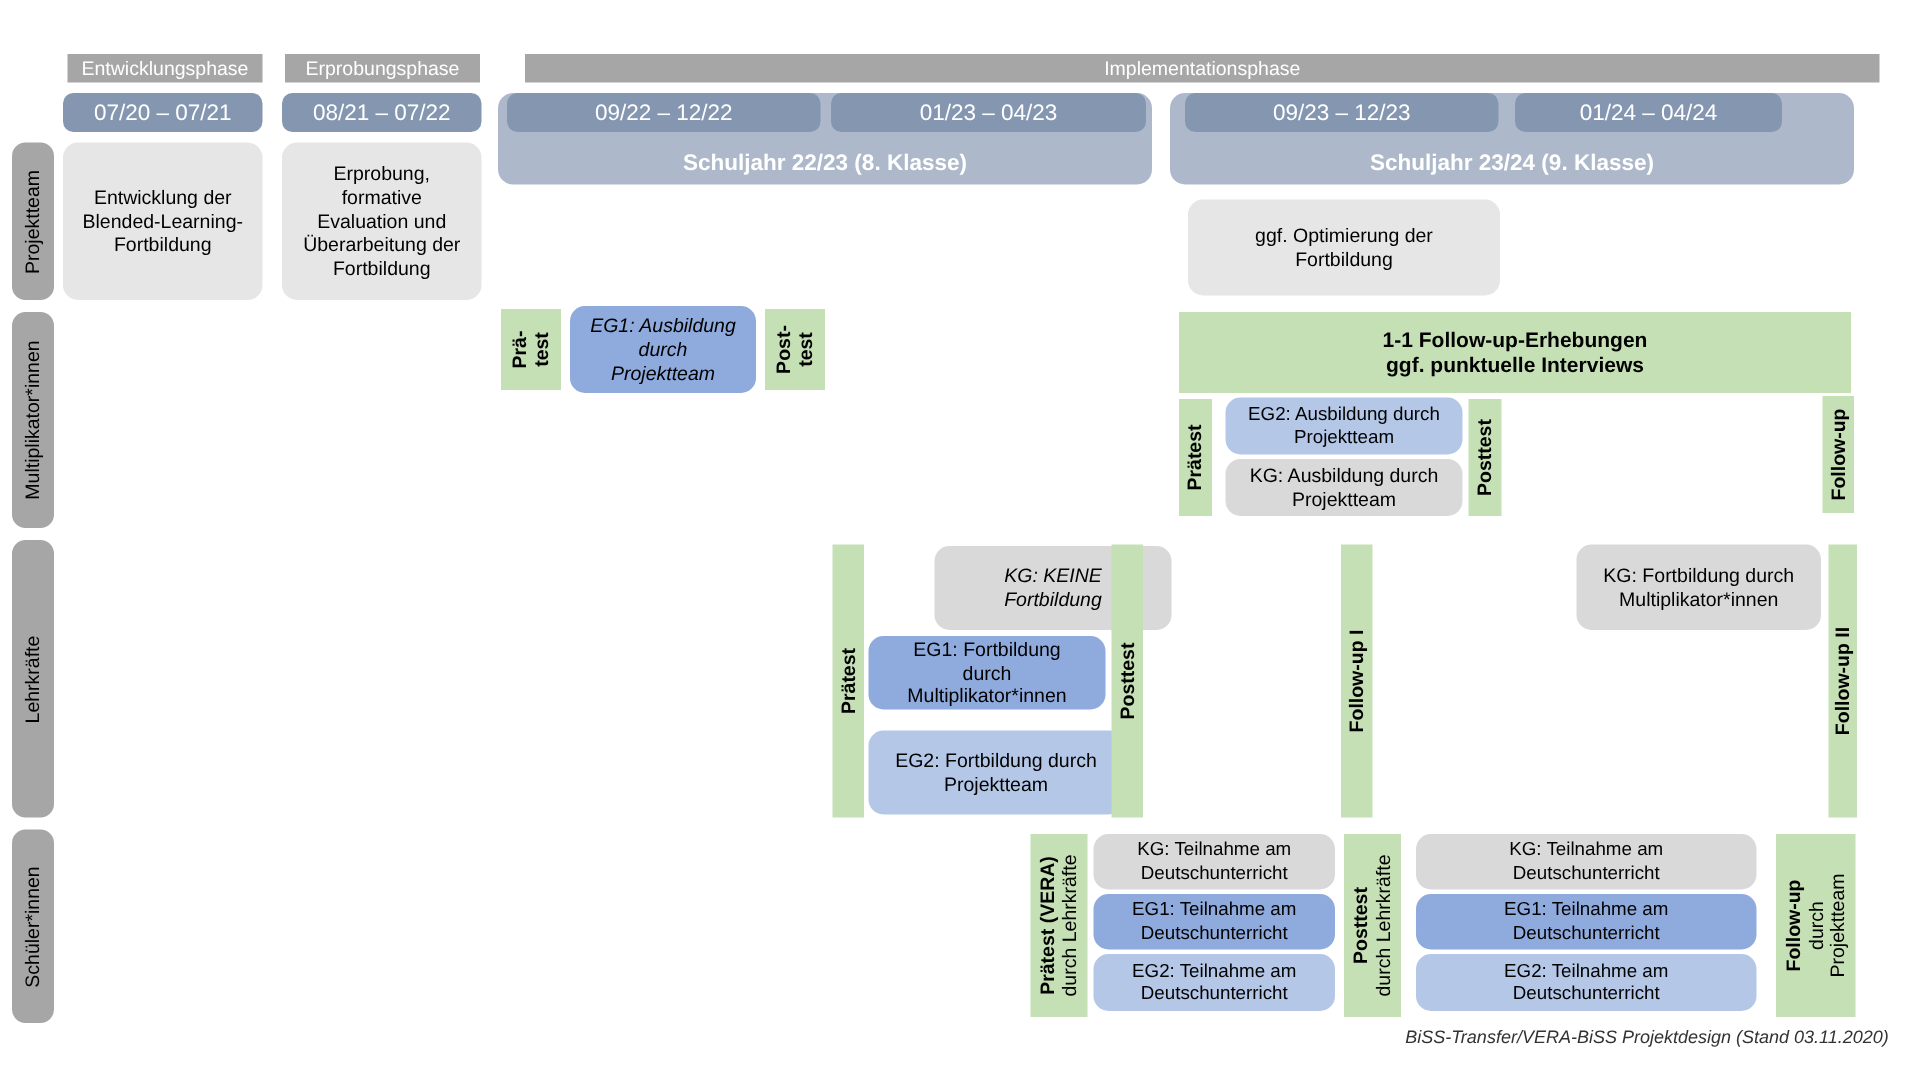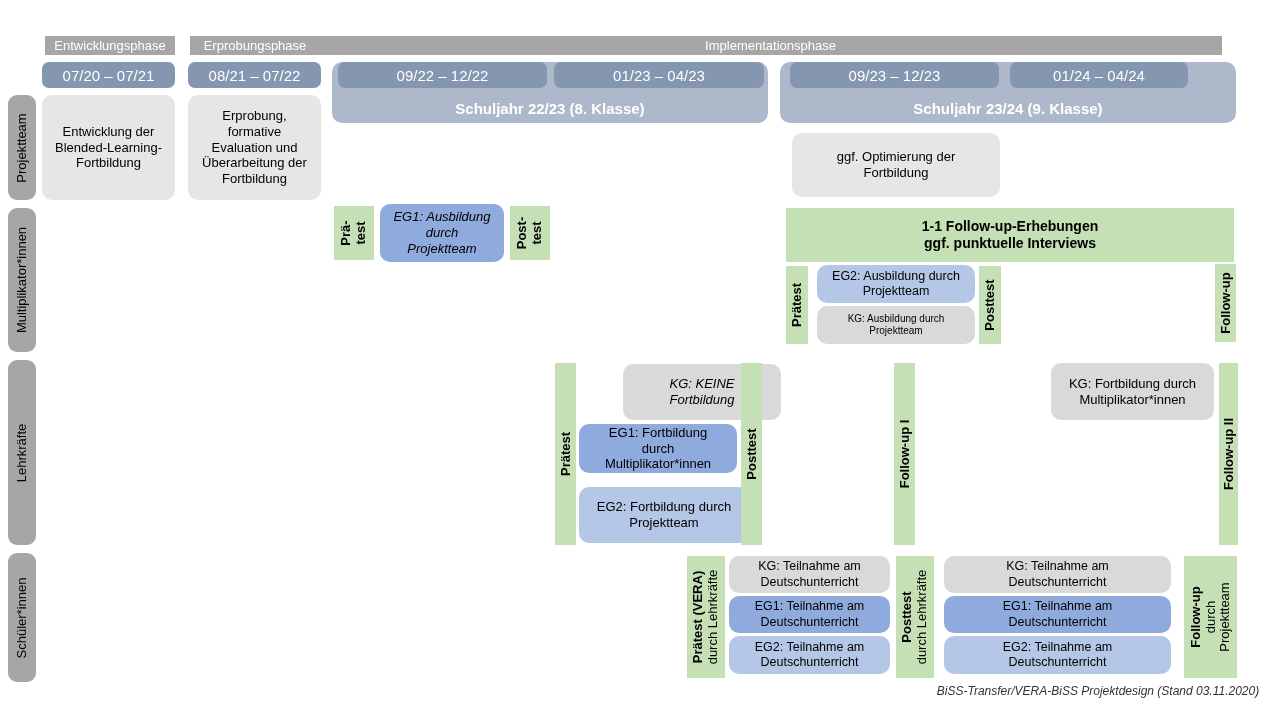--- a/index.html
+++ b/index.html
@@ -39,21 +39,21 @@
   .vside{background:#a6a6a6;border-radius:9px;}
   .footer-caption{font-size:12px;font-style:italic;color:#333;}
 </style>
 </head>
 <body>
 
 <div id="canvas">
 
   <div class="abs flexc phase-bar" style="left:45px;top:36px;width:130px;height:19px;">Entwicklungsphase</div>
   <div class="abs flexc phase-bar" style="left:190px;top:36px;width:130px;height:19px;">Erprobungsphase</div>
-  <div class="abs flexc phase-bar" style="left:319px;top:36px;width:903px;height:19px;">Implementationsphase</div>
+  <div class="abs flexc phase-bar" style="left:350px;top:36px;width:903px;height:19px;">Implementationsphase</div>
 
   <div class="abs flexc period-bar" style="left:42px;top:62px;width:133px;height:26px;">07/20 – 07/21</div>
   <div class="abs flexc period-bar" style="left:188px;top:62px;width:133px;height:26px;">08/21 – 07/22</div>
 
   <div class="abs year-container" style="left:332px;top:62px;width:436px;height:61px;"></div>
   <div class="abs flexc period-bar" style="left:338px;top:62px;width:209px;height:26px;">09/22 – 12/22</div>
   <div class="abs flexc period-bar" style="left:554px;top:62px;width:210px;height:26px;">01/23 – 04/23</div>
   <div class="abs flexc year-label" style="left:332px;top:96px;width:436px;height:24px;">Schuljahr 22/23 (8. Klasse)</div>
 
   <div class="abs year-container" style="left:780px;top:62px;width:456px;height:61px;"></div>
@@ -100,21 +100,21 @@
       <span style="display:block;">ggf. punktuelle Interviews</span>
     </div>
   </div>
 
   <div class="vwrap box-green" style="left:786px;top:266px;width:22px;height:78px;">
     <div class="vtext bold">Prätest</div>
   </div>
   <div class="abs flexc box box-eg2" style="left:817px;top:265px;width:158px;height:38px;padding:0 8px;font-size:12.5px;">
       <span class="mw142">EG2: Ausbildung durch Projektteam</span>
     </div>
-  <div class="abs flexc box box-kg" style="left:817px;top:306px;width:158px;height:38px;padding:0 8px;font-size:10px;">
+  <div class="abs flexc box box-kg" style="left:817px;top:306px;width:158px;height:38px;padding:0 8px;font-size:13px;">
       <span class="mw142">KG: Ausbildung durch Projektteam</span>
     </div>
   <div class="vwrap box-green" style="left:979px;top:266px;width:22px;height:78px;">
     <div class="vtext bold">Posttest</div>
   </div>
   <div class="vwrap box-green" style="left:1215px;top:264px;width:21px;height:78px;">
     <div class="vtext bold">Follow-up</div>
   </div>
 
   <div class="vwrap box-green" style="left:555px;top:363px;width:21px;height:182px;">

